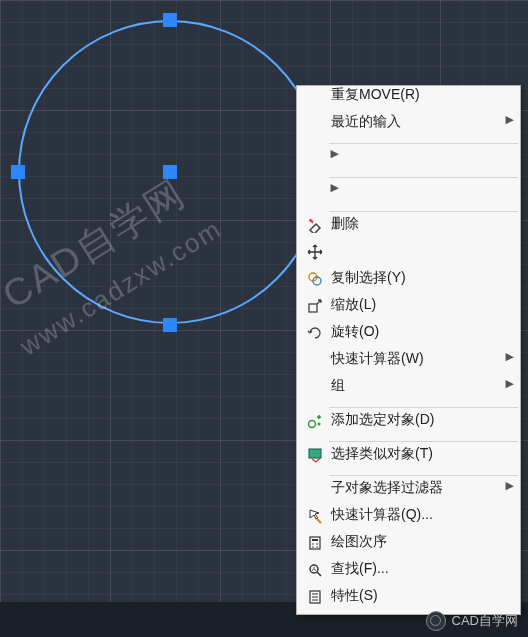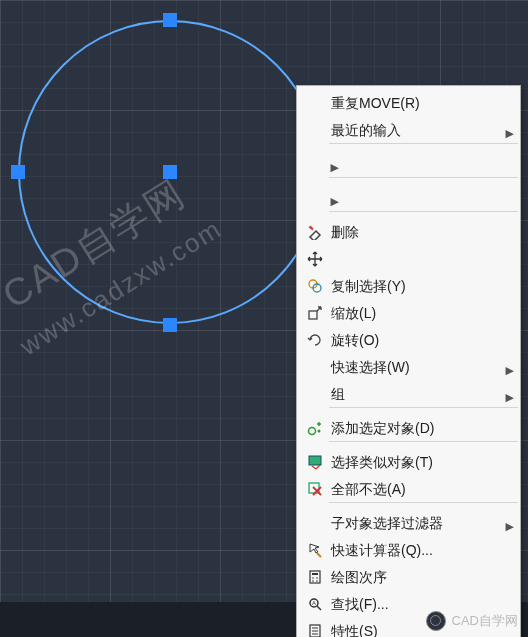--- a/index.html
+++ b/index.html
@@ -55,21 +55,21 @@
     left: 296px; top: 85px;
     width: 225px;
     background: #f7f7f7;
     border: 1px solid #b0b0b0;
     box-shadow: 2px 2px 6px rgba(0,0,0,0.4);
     font-size: 14px;
     color: #222;
   }
   .menu-row {
     display: flex;
-    align-items: flex-end;
+    align-items: flex-start;
     height: 27px;
     padding: 0 6px 0 6px;
     position: relative;
   }
   .ic {
     width: 24px; height: 20px; flex: 0 0 24px;
     display: flex; align-items: center; justify-content: center;
   }
   .ic svg { width: 16px; height: 16px; }
   .lbl { flex: 1; padding-left: 4px; white-space: nowrap; overflow: hidden; }
@@ -177,21 +177,21 @@
         <div class="ic">
           <svg viewBox="0 0 16 16">
             <use href="#i-rotate"></use>
           </svg>
         </div>
         <div class="lbl">旋转(O)</div>
         <div class="arrow"></div>
       </div>
       <div class="menu-row">
         <div class="ic"></div>
-        <div class="lbl">快速选择(W)</div>
+        <div class="lbl">快速计算器(W)</div>
         <div class="arrow">▶</div>
       </div>
       <div class="menu-row">
         <div class="ic"></div>
         <div class="lbl">组</div>
         <div class="arrow">▶</div>
       </div>
       <div class="sep"></div>
       <div class="menu-row">
         <div class="ic">
@@ -203,29 +203,20 @@
         <div class="arrow"></div>
       </div>
       <div class="sep"></div>
       <div class="menu-row">
         <div class="ic">
           <svg viewBox="0 0 16 16">
             <use href="#i-sel-sim"></use>
           </svg>
         </div>
         <div class="lbl">选择类似对象(T)</div>
-        <div class="arrow"></div>
-      </div>
-      <div class="menu-row">
-        <div class="ic">
-          <svg viewBox="0 0 16 16">
-            <use href="#i-desel-all"></use>
-          </svg>
-        </div>
-        <div class="lbl">全部不选(A)</div>
         <div class="arrow"></div>
       </div>
       <div class="sep"></div>
       <div class="menu-row">
         <div class="ic"></div>
         <div class="lbl">子对象选择过滤器</div>
         <div class="arrow">▶</div>
       </div>
       <div class="menu-row">
         <div class="ic">

